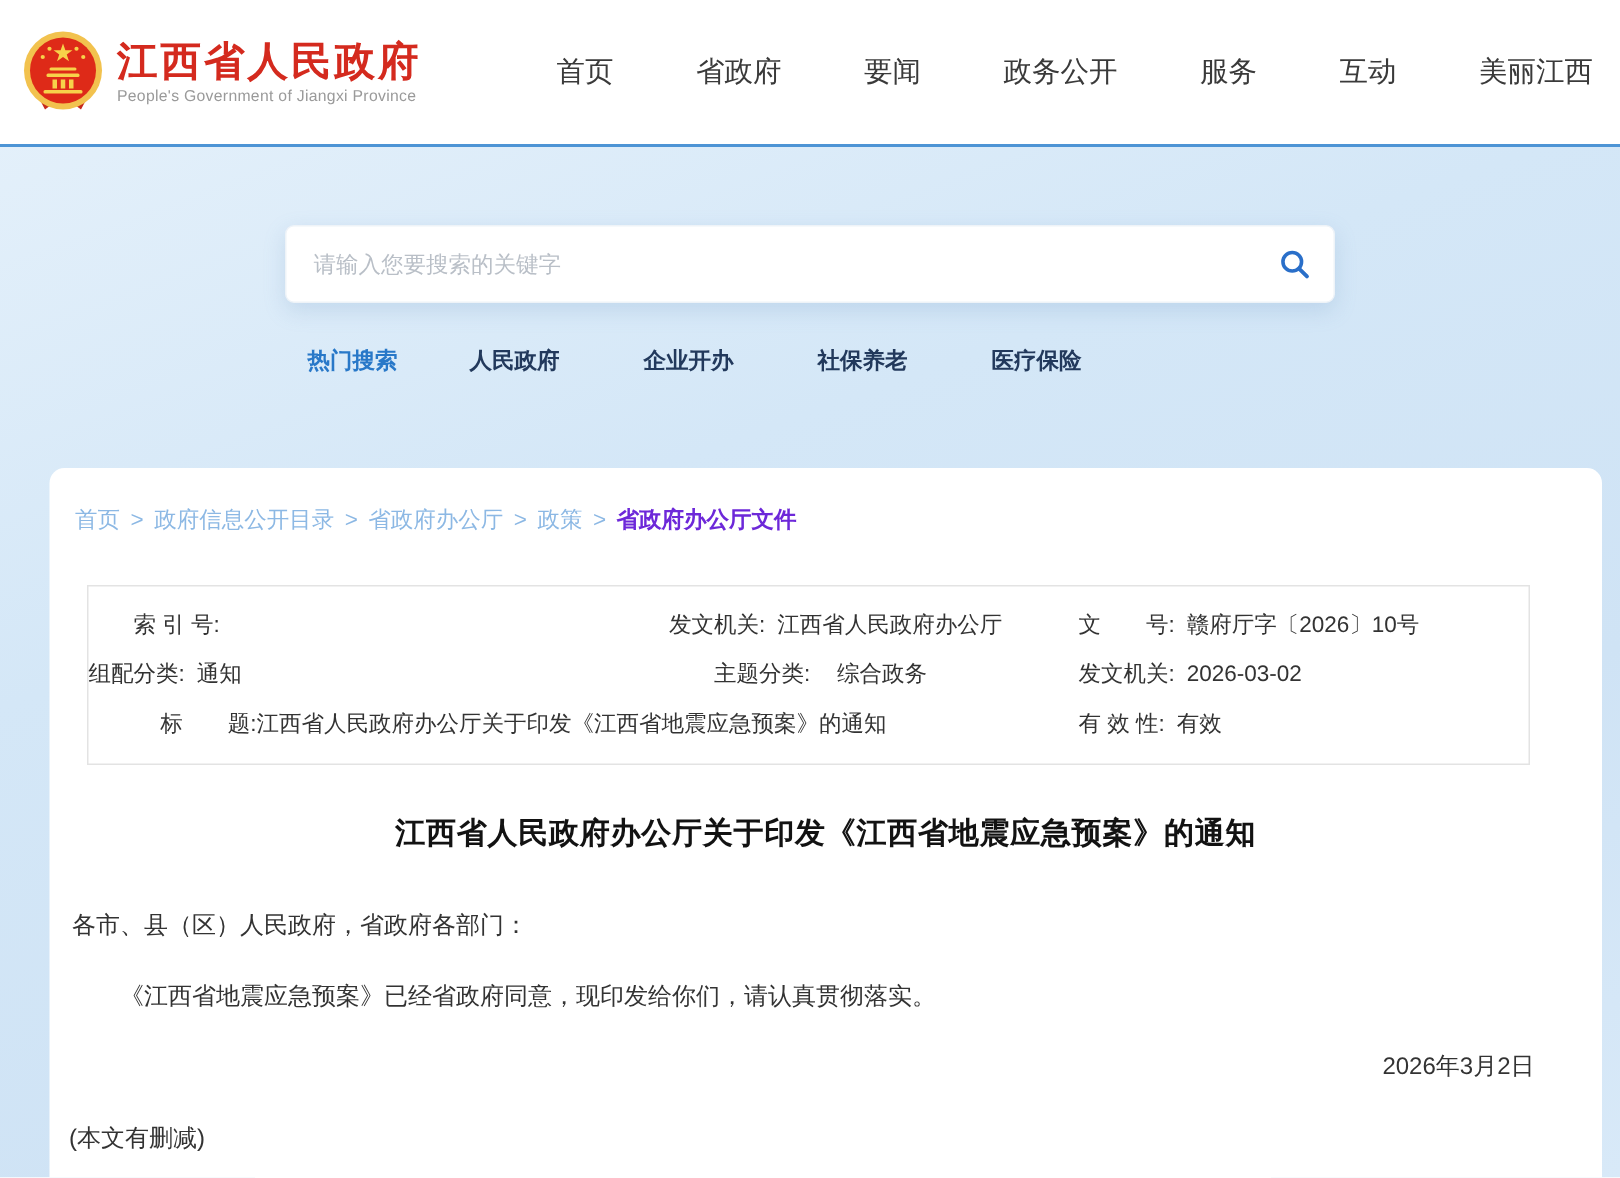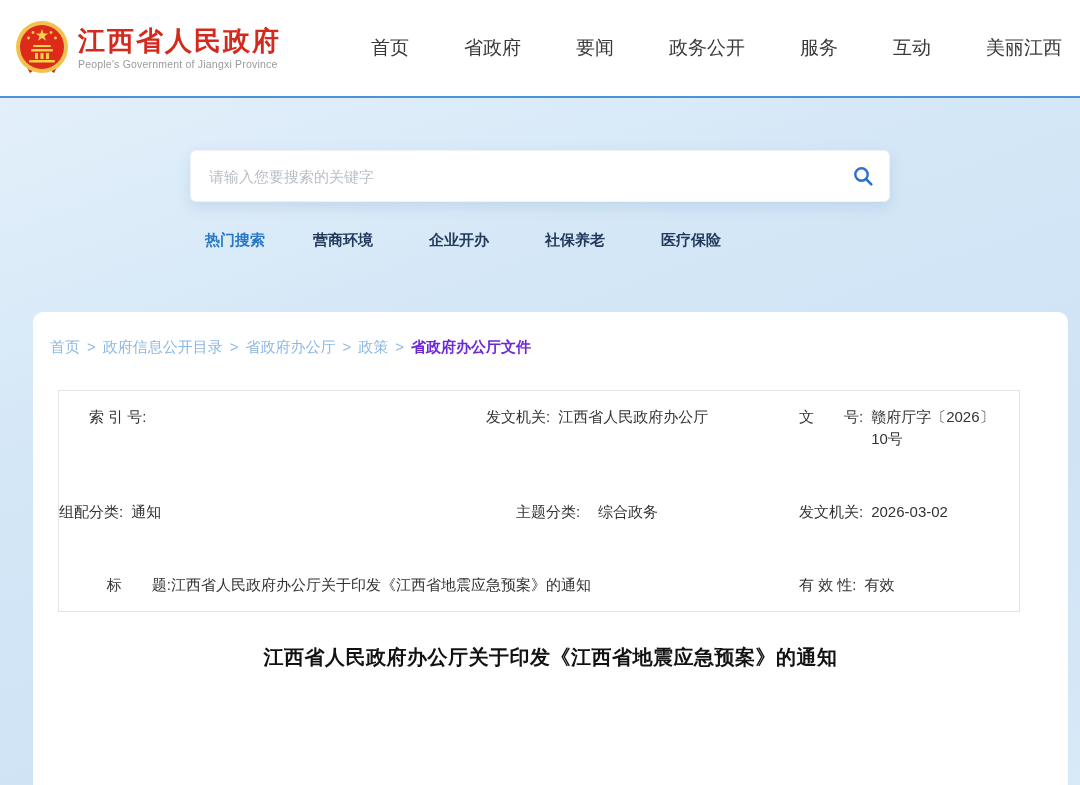--- a/index.html
+++ b/index.html
@@ -70,21 +70,21 @@
   .crumb { color:#8cb8e4; cursor:pointer; }
   .crumb-sep { color:#8cb8e4; margin:0 7px; }
   .crumb-current { color:#6d28d9; font-weight:bold; }
 
   
   .meta-box {
     margin:34px 0 0 25px; width:962px;
     border:1px solid #e3e3e3;
     padding:10px 0 9px 0;
     display:grid; grid-template-columns:387px 273px 1fr;
-    font-size:15px; color:#333;gap:40px;
+    font-size:15px; color:#333;
   }
   .meta-cell { display:flex; padding:5px 8px 6px 0; line-height:22px; }
   .meta-cell.c1 { padding-left:30px; }
   .meta-cell.span2 { grid-column:1 / 3; padding-left:30px;text-align:right; }
   .meta-label { flex:0 0 82px; white-space:pre; }
   .meta-label.auto { flex:0 0 auto; margin-right:8px; white-space:pre; }
   .meta-value { color:#333; }
   .meta-value.narrow { max-width:435px; }
 
   
@@ -143,21 +143,21 @@
     <button class="search-btn">
       <svg width="22" height="22" viewBox="0 0 22 22">
         <circle cx="9.5" cy="9.5" r="6.2" fill="none" stroke="#2a6fc9" stroke-width="2.4"></circle>
         <line x1="14.2" y1="14.2" x2="19.3" y2="19.3" stroke="#2a6fc9" stroke-width="2.6" stroke-linecap="round"></line>
       </svg>
     </button>
   </div>
 
   <div class="hot-row">
     <div class="hot-label">热门搜索</div>
-    <div class="hot-item">营商环境</div>
+    <div class="hot-item">人民政府</div>
     <div class="hot-item">企业开办</div>
     <div class="hot-item">社保养老</div>
     <div class="hot-item">医疗保险</div>
   </div>
 
   <div class="card">
 
     <div class="breadcrumb">
       <span class="crumb">首页</span>
       <span class="crumb-sep">&gt;</span>
@@ -202,15 +202,21 @@
         <span class="meta-value narrow">江西省人民政府办公厅关于印发《江西省地震应急预案》的通知</span>
       </div>
       <div class="meta-cell">
         <span class="meta-label auto">有 效 性:</span>
         <span class="meta-value">有效</span>
       </div>
     </div>
 
     <div class="doc-title">江西省人民政府办公厅关于印发《江西省地震应急预案》的通知</div>
 
+    <div class="doc-body">
+      <div class="doc-salutation">各市、县（区）人民政府，省政府各部门：</div>
+      <div class="doc-paragraph">《江西省地震应急预案》已经省政府同意，现印发给你们，请认真贯彻落实。</div>
+      <div class="doc-date">2026年3月2日</div>
+      <div class="doc-note">(本文有删减)</div>
+    </div>
 
   </div>
 </div>
 
 </body></html>

